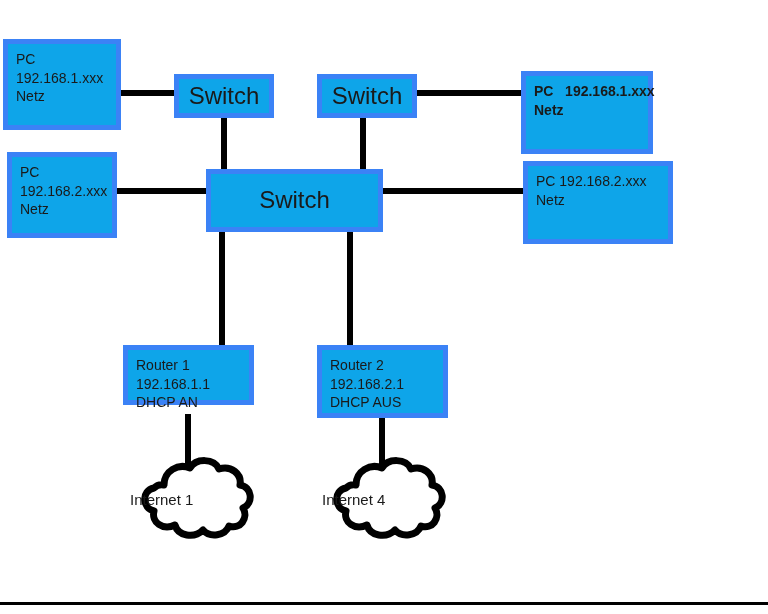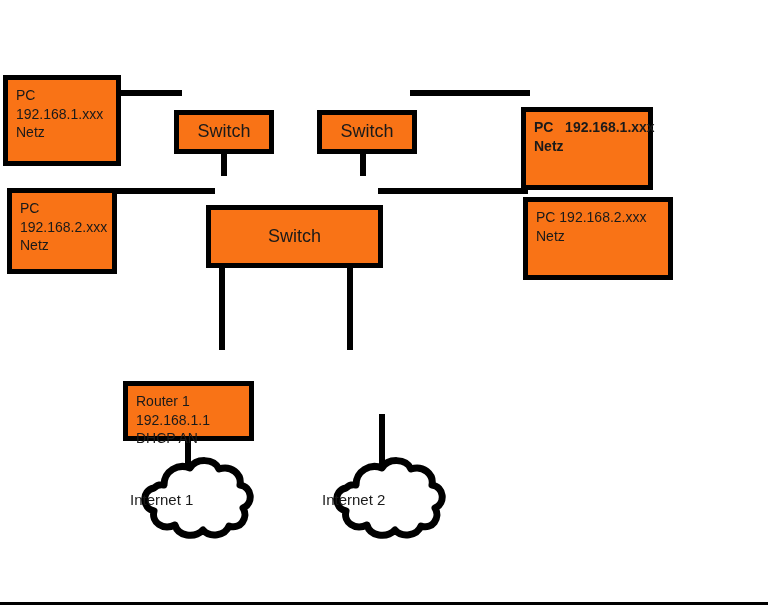--- a/index.html
+++ b/index.html
@@ -14,40 +14,39 @@
   #canvas {
     position: relative;
     width: 768px;
     height: 614px;
     background: #ffffff;
     overflow: hidden;
   }
   .node {
     position: absolute;
     box-sizing: border-box;
-    background: #f97316;
-    border: 5px solid #000000;
+    background: #0ea5e9;
+    border: 5px solid #3b82f6;
     z-index: 3;
-    margin-top: 36px;
   }
   .node .lines {
     padding: 6px 0 0 8px;
     color: #1a1a1a;
     font-size: 14px;
     line-height: 1.33;
     white-space: pre;
   }
   .node.centered {
     display: flex;
     align-items: center;
     justify-content: center;
   }
   .node.centered .lines {
     padding: 0;
-    font-size: 18px;
+    font-size: 24px;
     line-height: 1.1;
   }
   .link {
     position: absolute;
     background: #000000;
     z-index: 1;
   }
   .link.h { height: 6px; }
   .link.v { width: 6px; }
   .cloud-wrap {
@@ -130,36 +129,41 @@
     <div class="lines">PC 192.168.2.xxx
 Netz</div>
   </div>
 
   <div class="node" style="left:123px; top:345px; width:131px; height:60px;">
     <div class="lines">Router 1
 192.168.1.1
 DHCP AN</div>
   </div>
 
+  <div class="node" style="left:317px; top:345px; width:131px; height:73px;">
+    <div class="lines">Router 2
+192.168.2.1
+DHCP AUS</div>
+  </div>
 
   <div class="cloud-wrap" style="left:130px; top:455px; width:126px; height:88px;">
     <svg width="126" height="88" viewBox="0 0 126 88">
       <path d="M34 30 C34 16 48 8 60 13 C66 3 84 3 89 14 C101 10 112 19 110 30
                C122 32 124 48 113 53 C119 63 110 75 99 71 C95 81 80 83 73 75
                C64 84 48 81 45 70 C33 76 21 67 24 56 C12 53 11 36 24 33
                C26 31 30 29 34 30 Z" fill="#ffffff" stroke="#000000" stroke-width="7" stroke-linejoin="round"></path>
     </svg>
     <div class="cloud-label" style="top:36px;">Internet 1</div>
   </div>
 
   <div class="cloud-wrap" style="left:322px; top:455px; width:126px; height:88px;">
     <svg width="126" height="88" viewBox="0 0 126 88">
       <path d="M34 30 C34 16 48 8 60 13 C66 3 84 3 89 14 C101 10 112 19 110 30
                C122 32 124 48 113 53 C119 63 110 75 99 71 C95 81 80 83 73 75
                C64 84 48 81 45 70 C33 76 21 67 24 56 C12 53 11 36 24 33
                C26 31 30 29 34 30 Z" fill="#ffffff" stroke="#000000" stroke-width="7" stroke-linejoin="round"></path>
     </svg>
-    <div class="cloud-label" style="top:36px;">Internet 2</div>
+    <div class="cloud-label" style="top:36px;">Internet 4</div>
   </div>
 
   <div class="baseline-rule" style="left:0px; top:602px; width:768px; height:3px;"></div>
 
 </div>
 
 </body></html>

